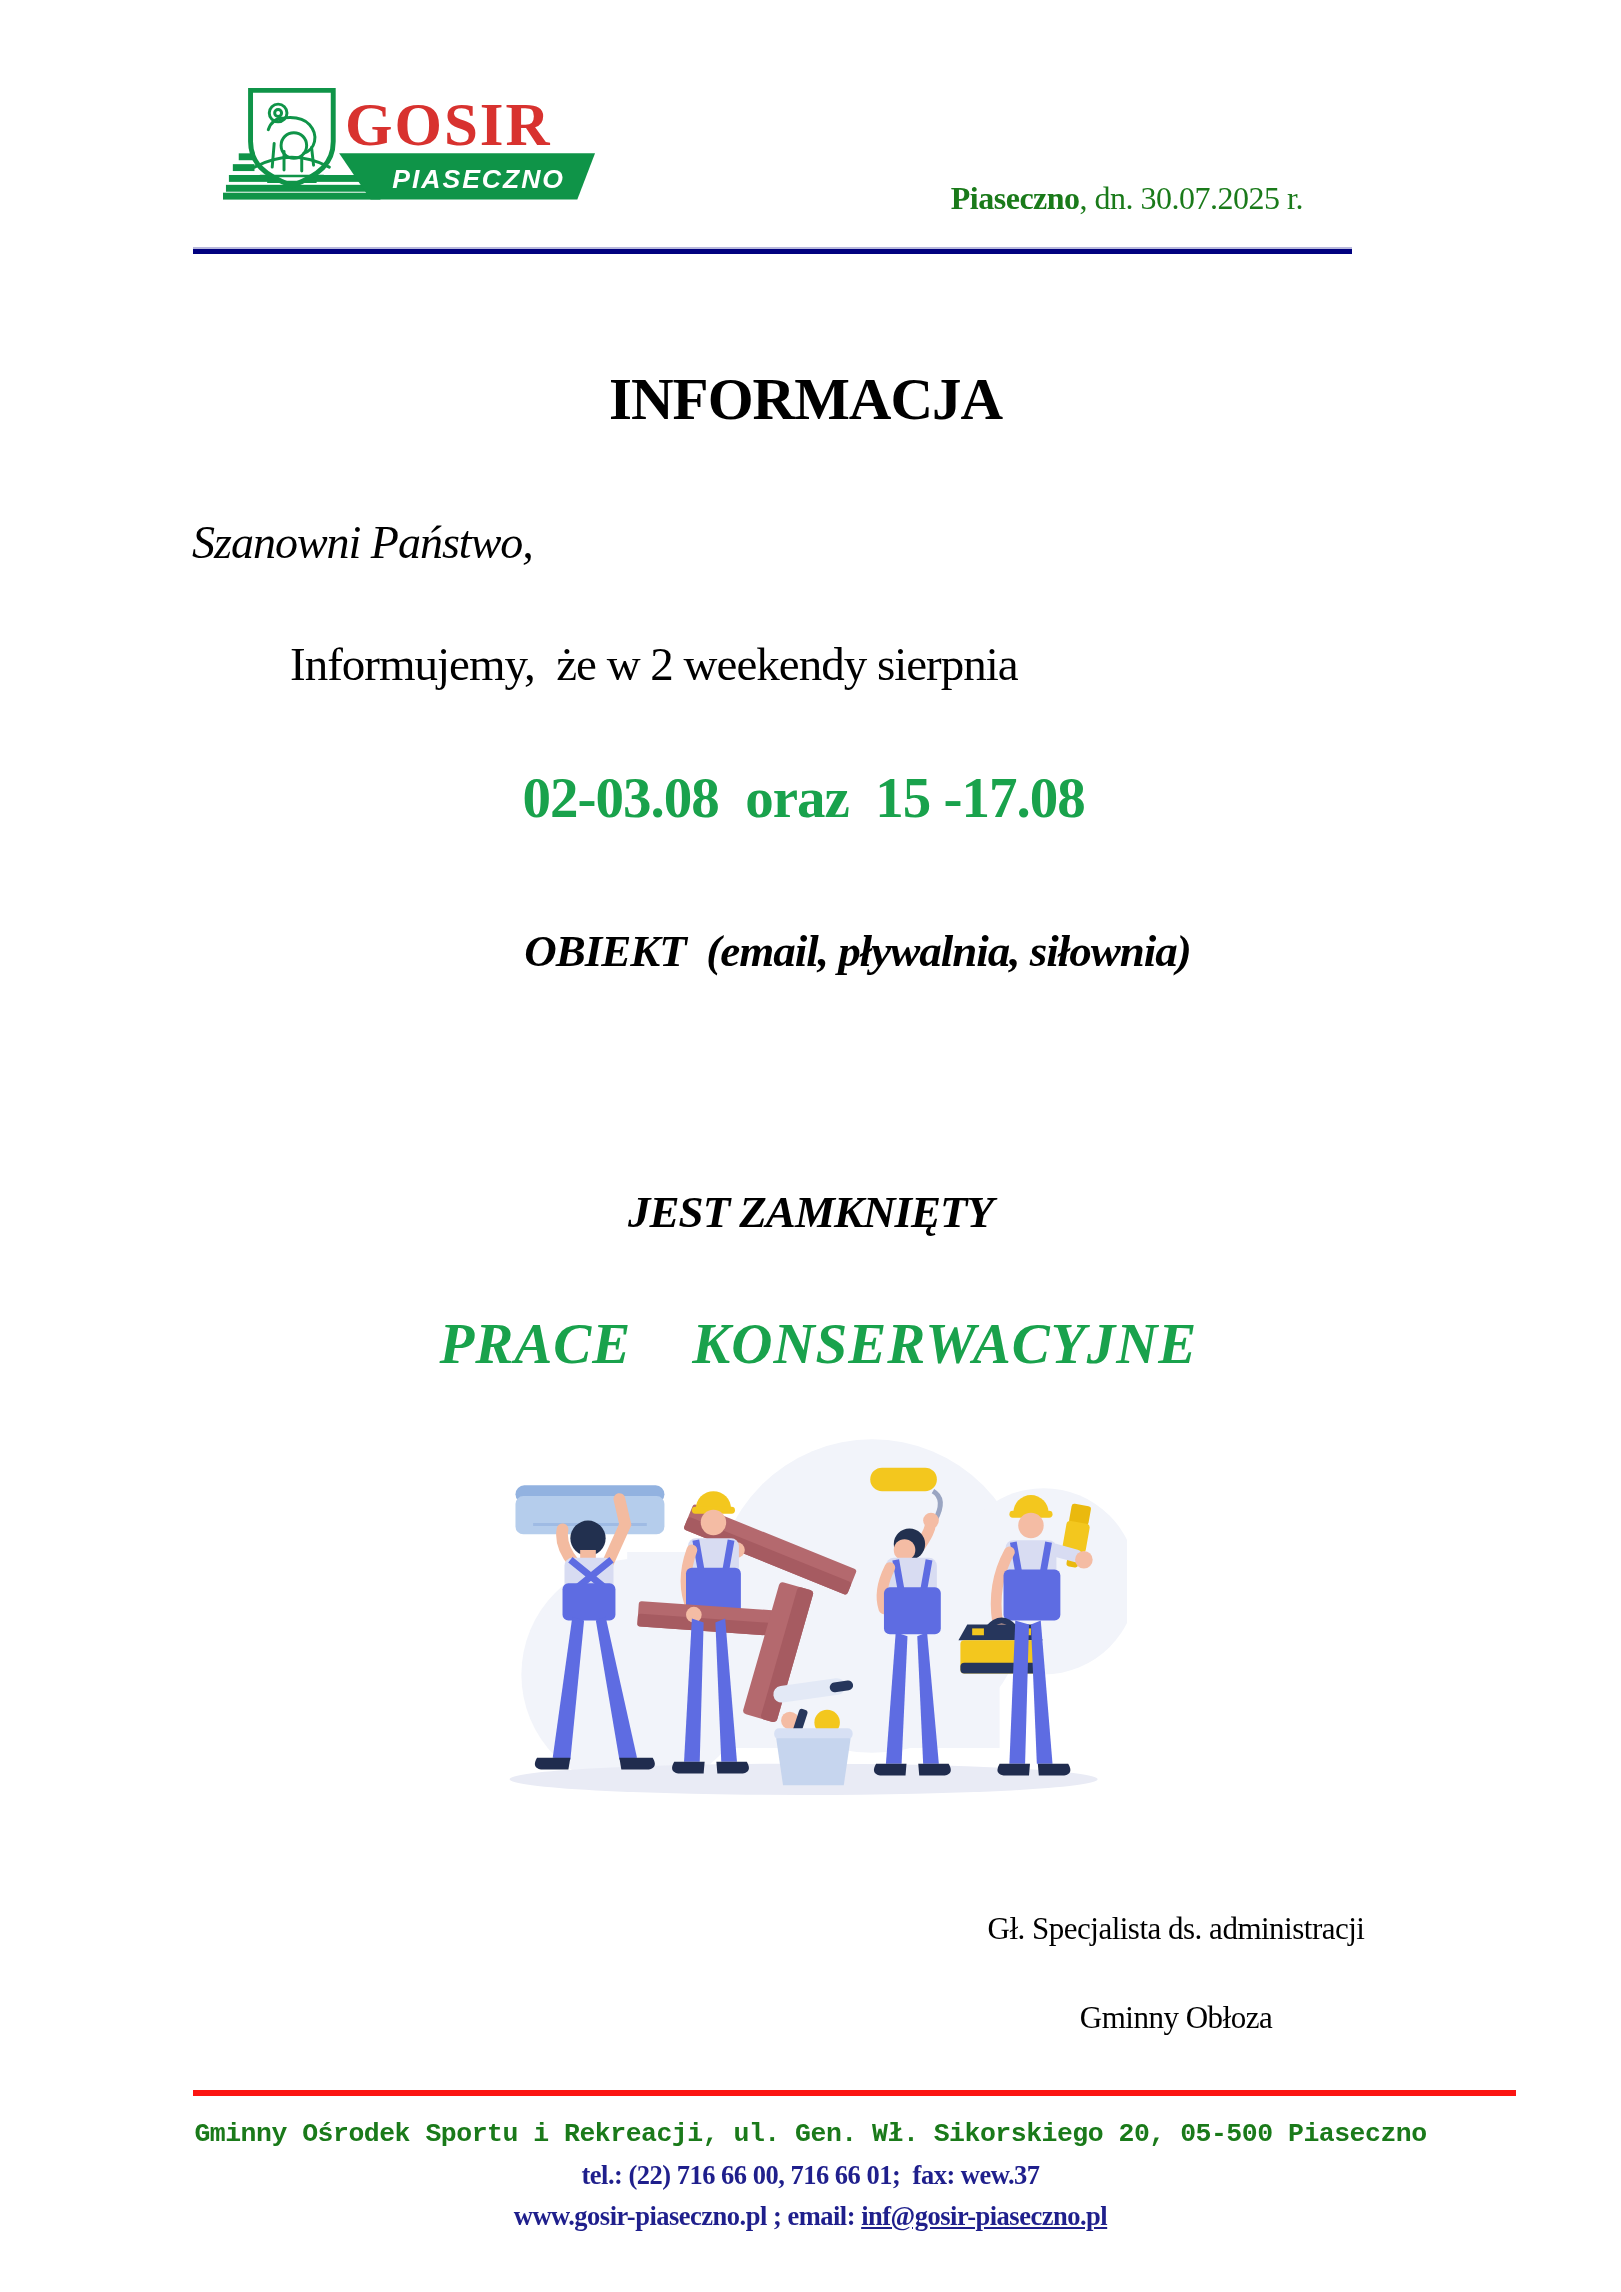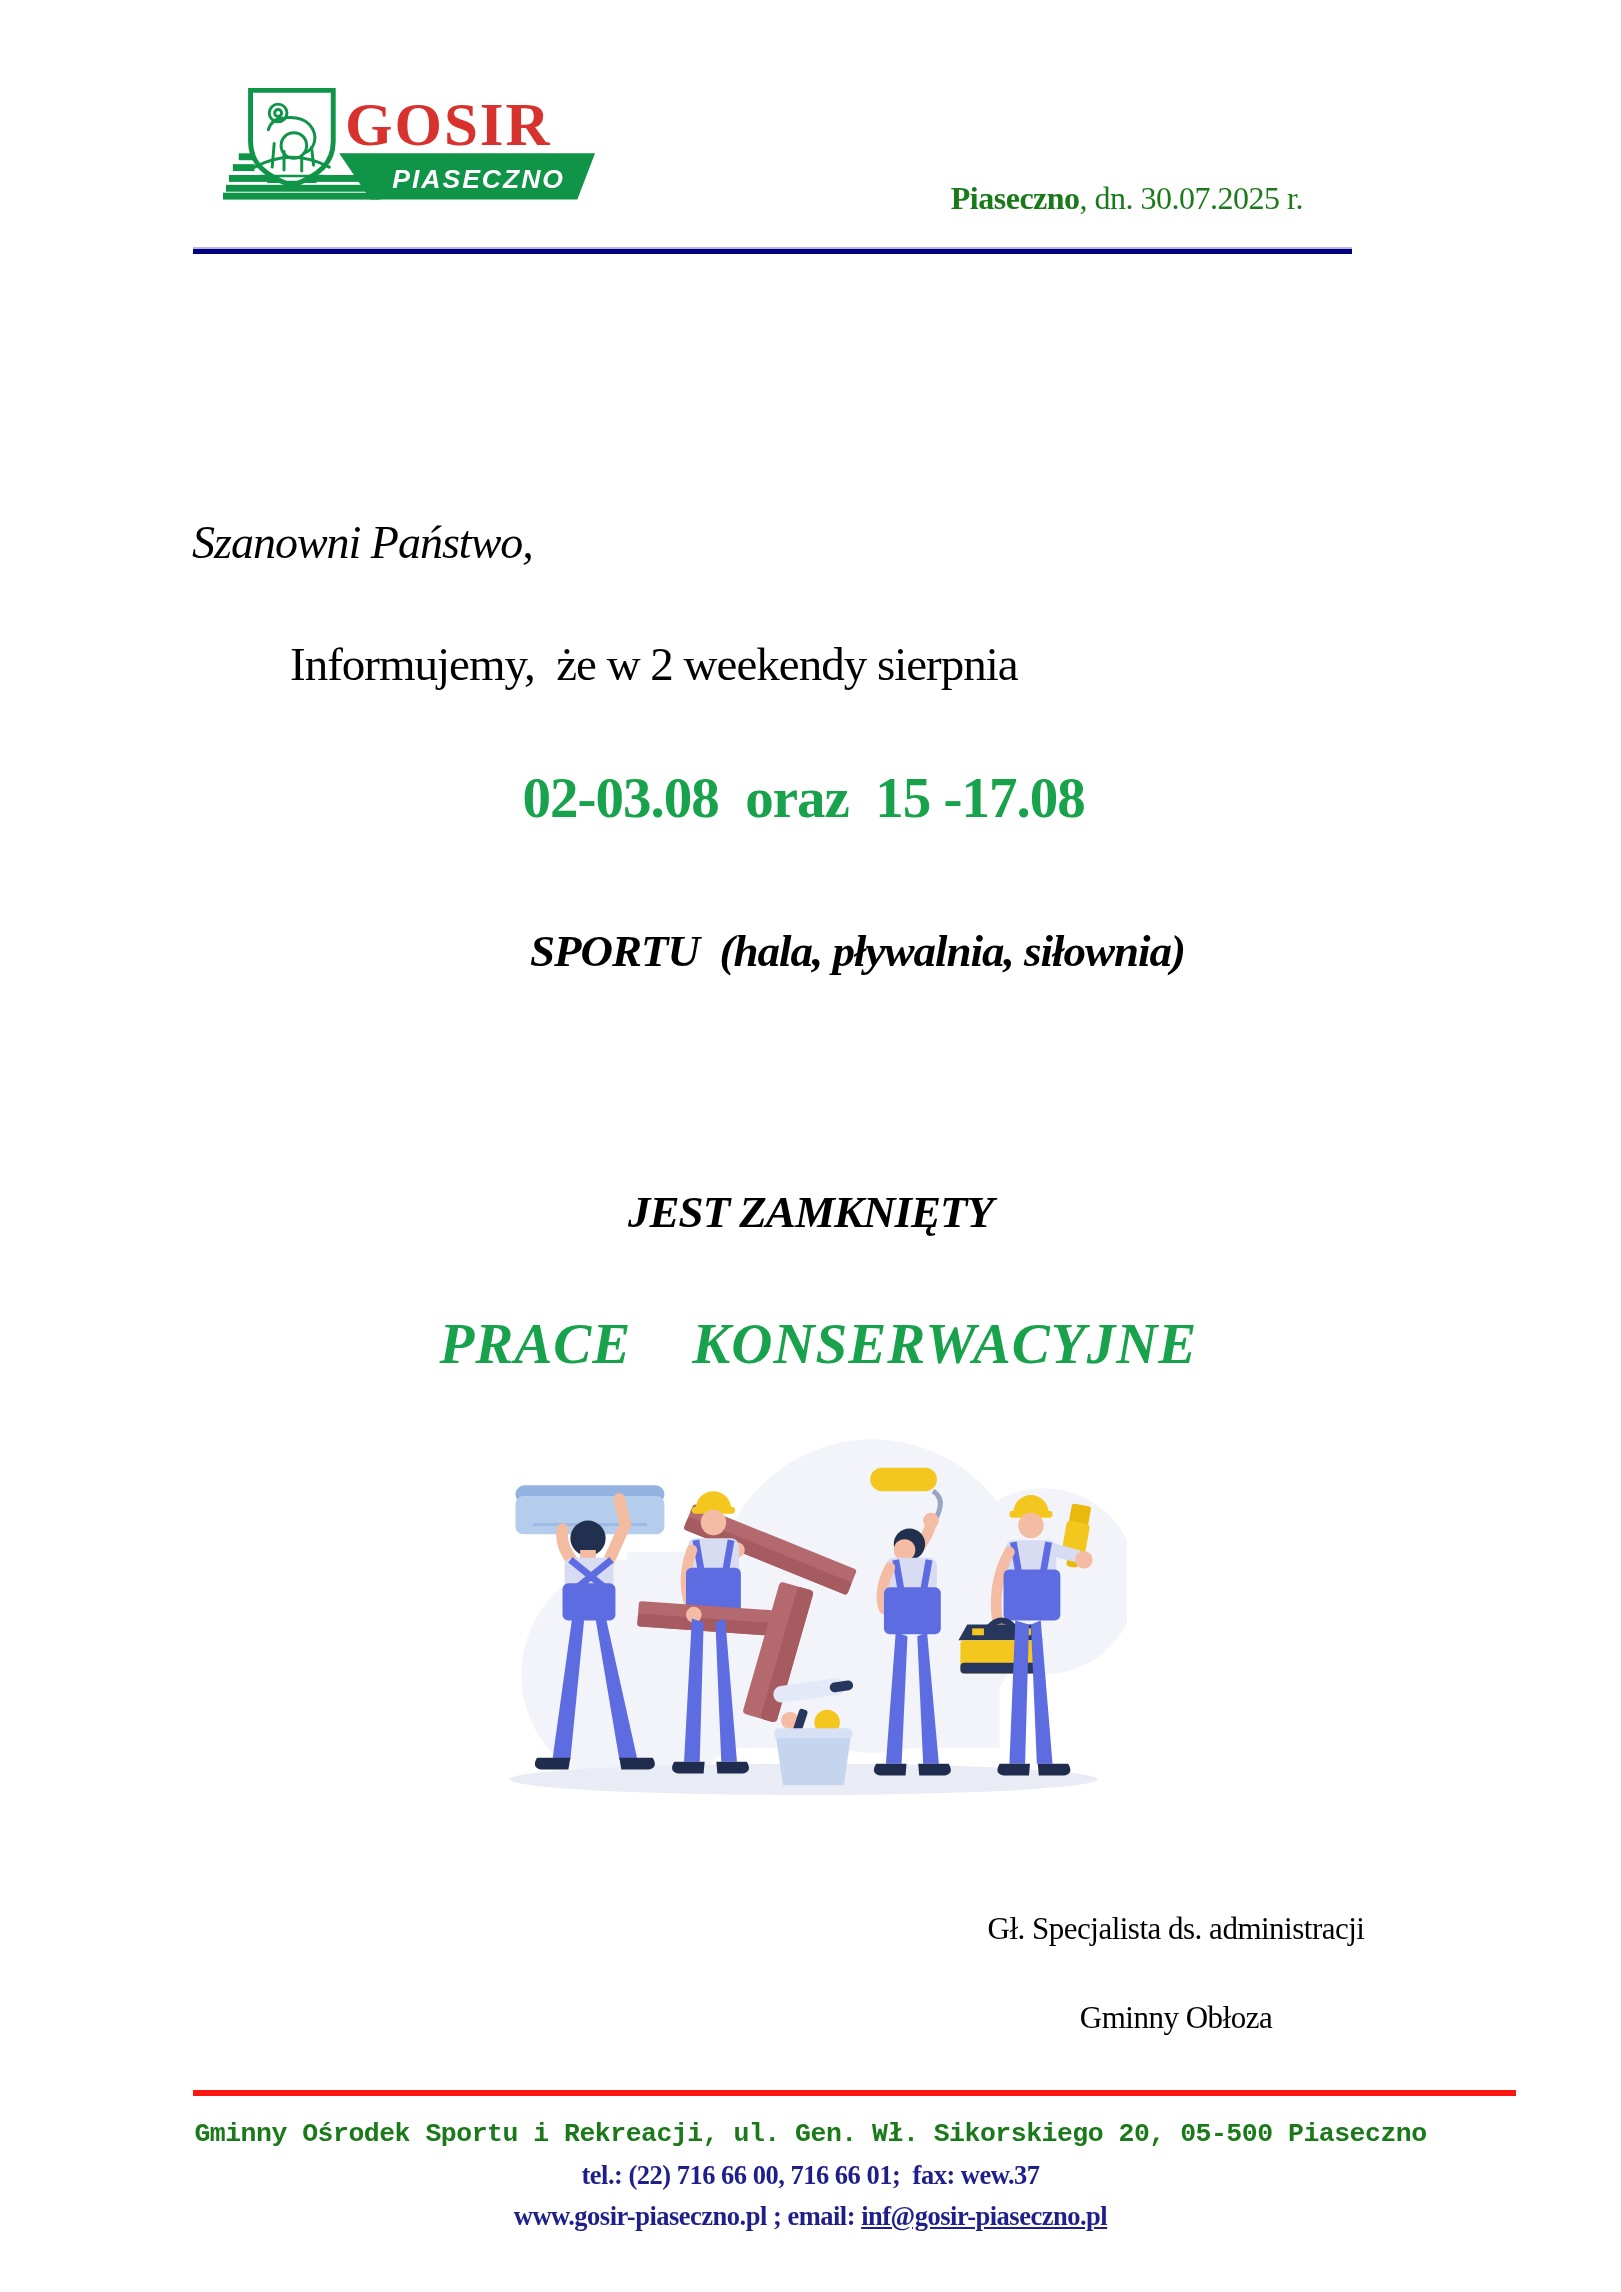--- a/index.html
+++ b/index.html
@@ -63,24 +63,25 @@
         <path d="M46,97 H94" stroke-width="2.5"></path>
       </g>
     </g>
     <text x="124" y="60" font-family="Liberation Serif, serif" font-size="62" font-weight="bold" fill="#d8322f" letter-spacing="2">GOSIR</text>
   </svg>
 
   <div class="abs dateline"><b>Piaseczno</b><span>, dn. 30.07.2025 r.</span></div>
 
   <div class="abs rule-navy"></div>
 
+  <div class="abs title center">INFORMACJA</div>
   <div class="abs salutation">Szanowni Państwo,</div>
   <div class="abs intro pre">Informujemy,  że w 2 weekendy sierpnia</div>
   <div class="abs dates center pre">02-03.08  oraz  15 -17.08</div>
-  <div class="abs obiekt center pre">SPORTU  (hala, pływalnia, siłownia)</div>
+  <div class="abs obiekt center pre">OBIEKT  (email, pływalnia, siłownia)</div>
   <div class="abs jest center">JEST ZAMKNIĘTY</div>
   <div class="abs prace center pre">PRACE    KONSERWACYJNE</div>
 
   <svg class="abs scene" width="637" height="380" viewBox="0 0 650 385">
 
     <circle cx="390" cy="165" r="160" fill="#f2f4fa"></circle>
     <circle cx="150" cy="245" r="118" fill="#f2f4fa"></circle>
     <circle cx="565" cy="150" r="95" fill="#f2f4fa"></circle>
     <rect x="140" y="120" width="380" height="200" fill="#f2f4fa"></rect>
     <ellipse cx="320" cy="352" rx="300" ry="16" fill="#e9ebf5"></ellipse>

